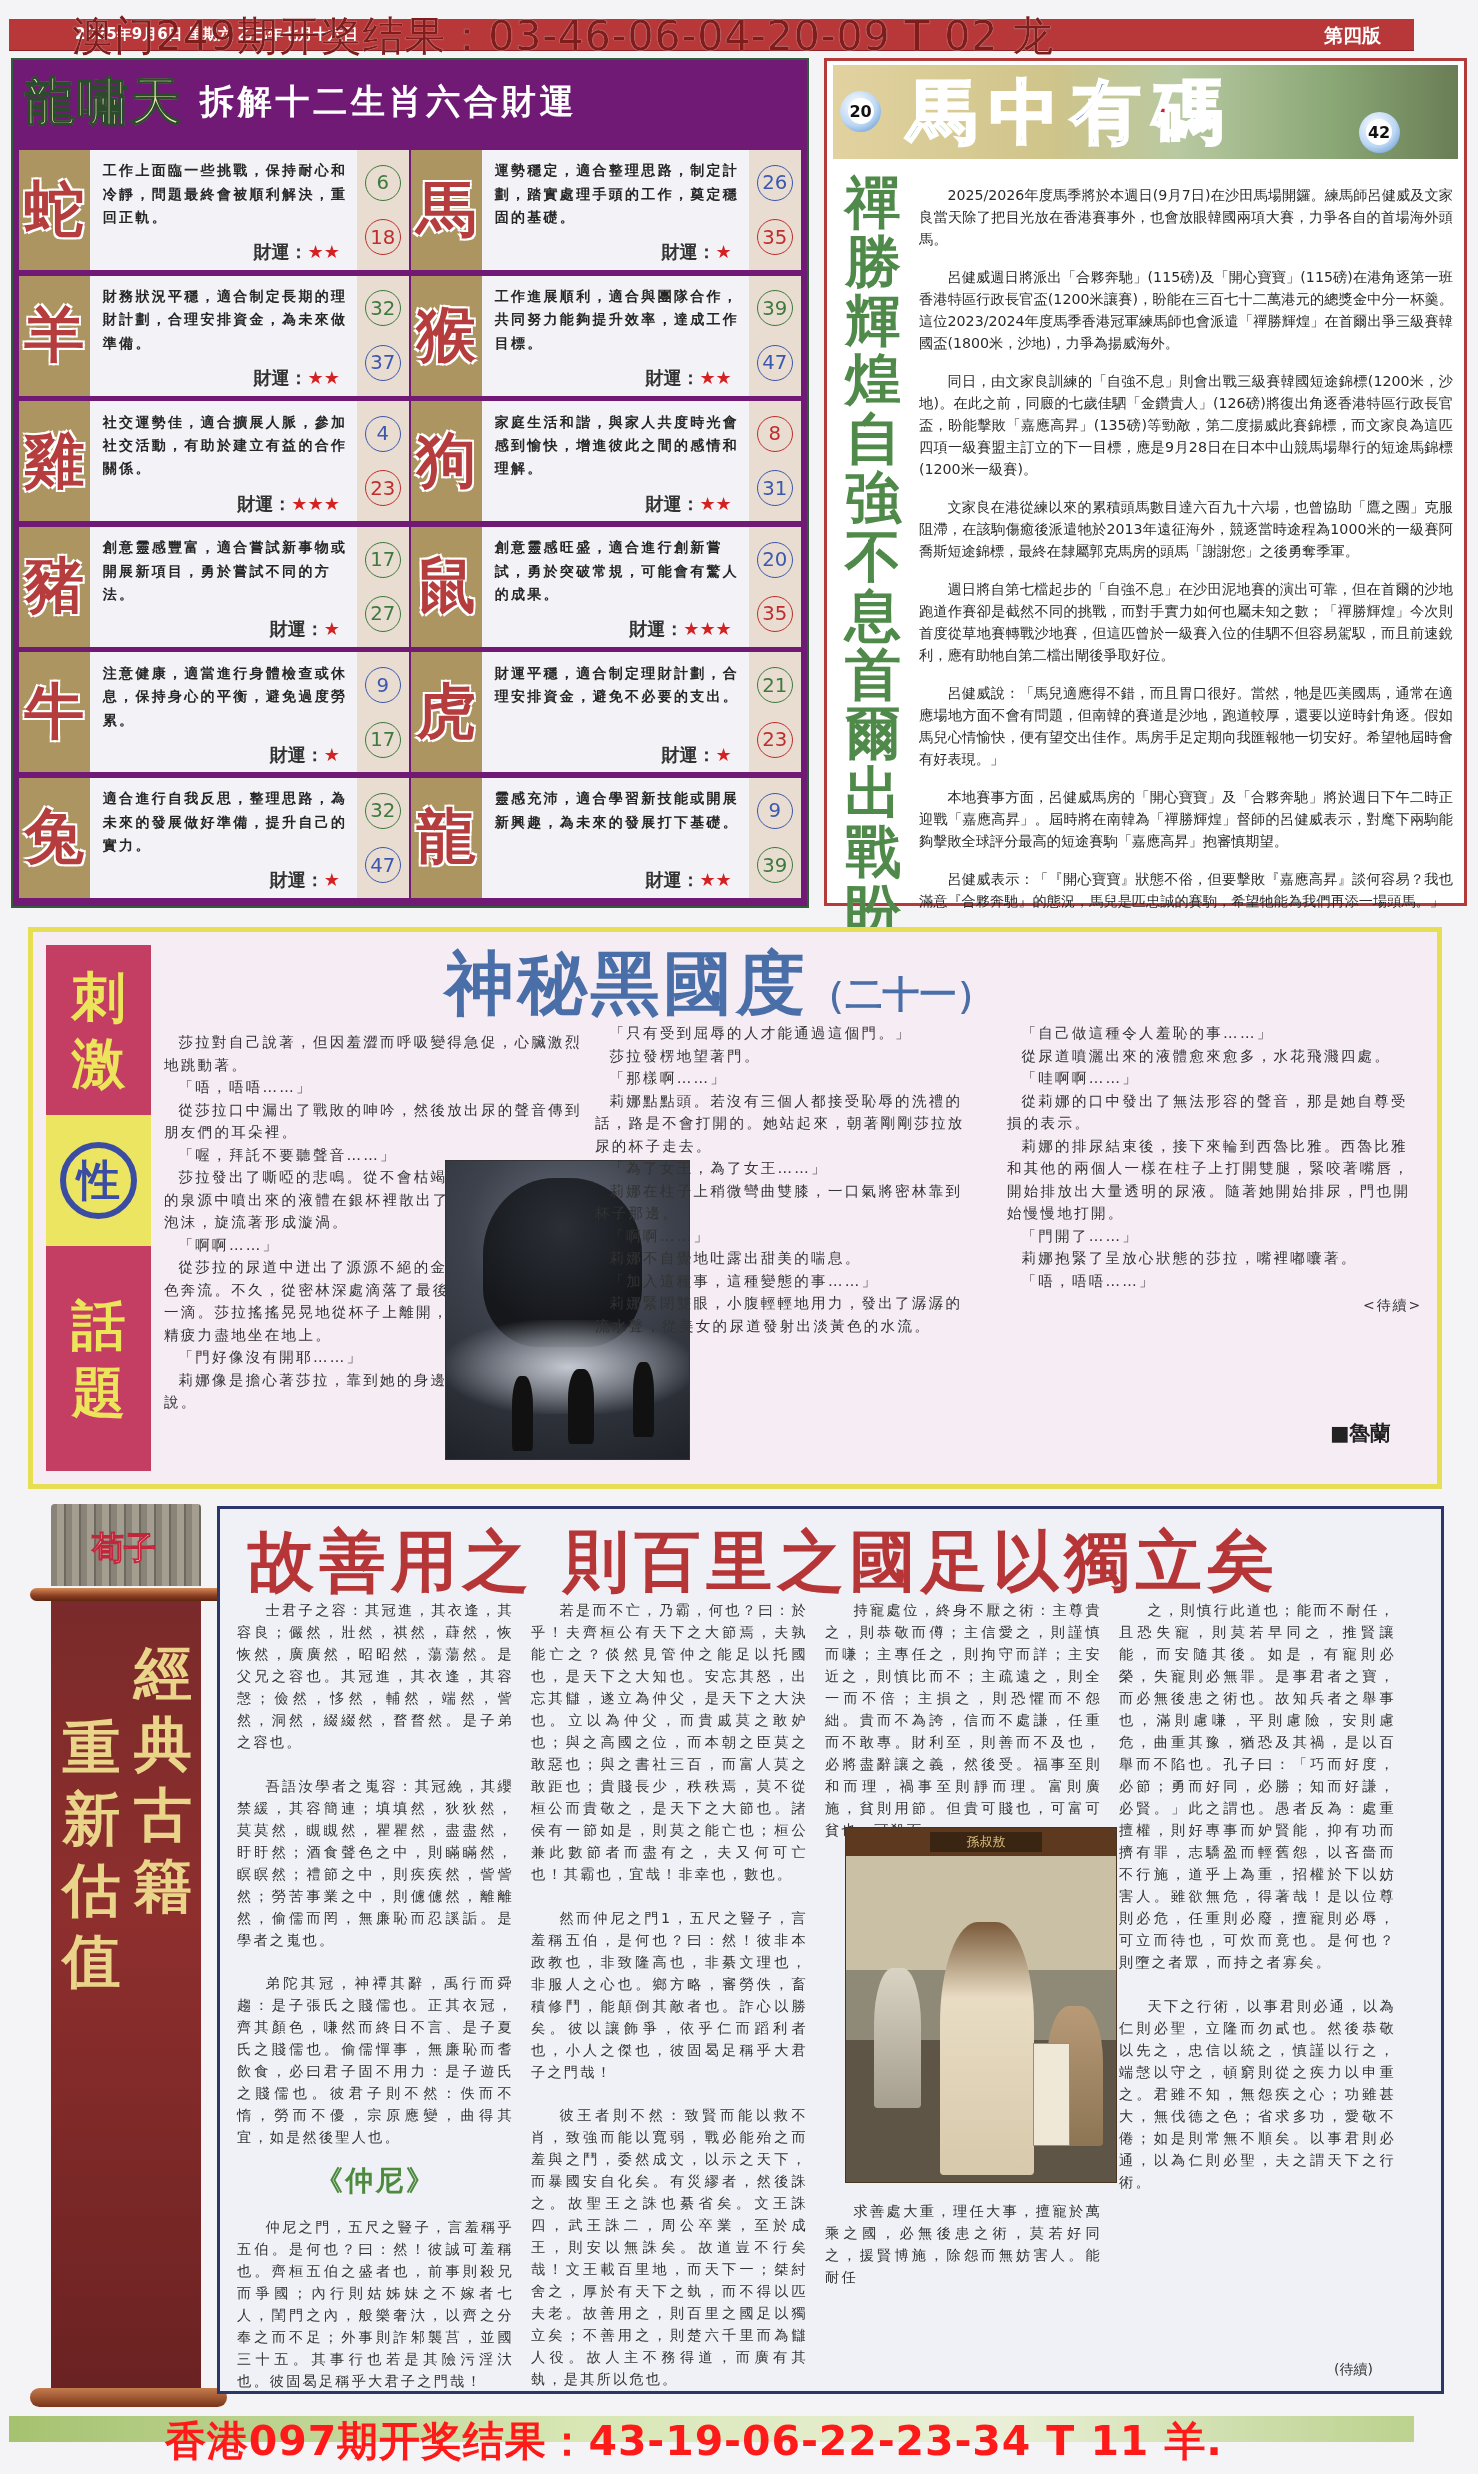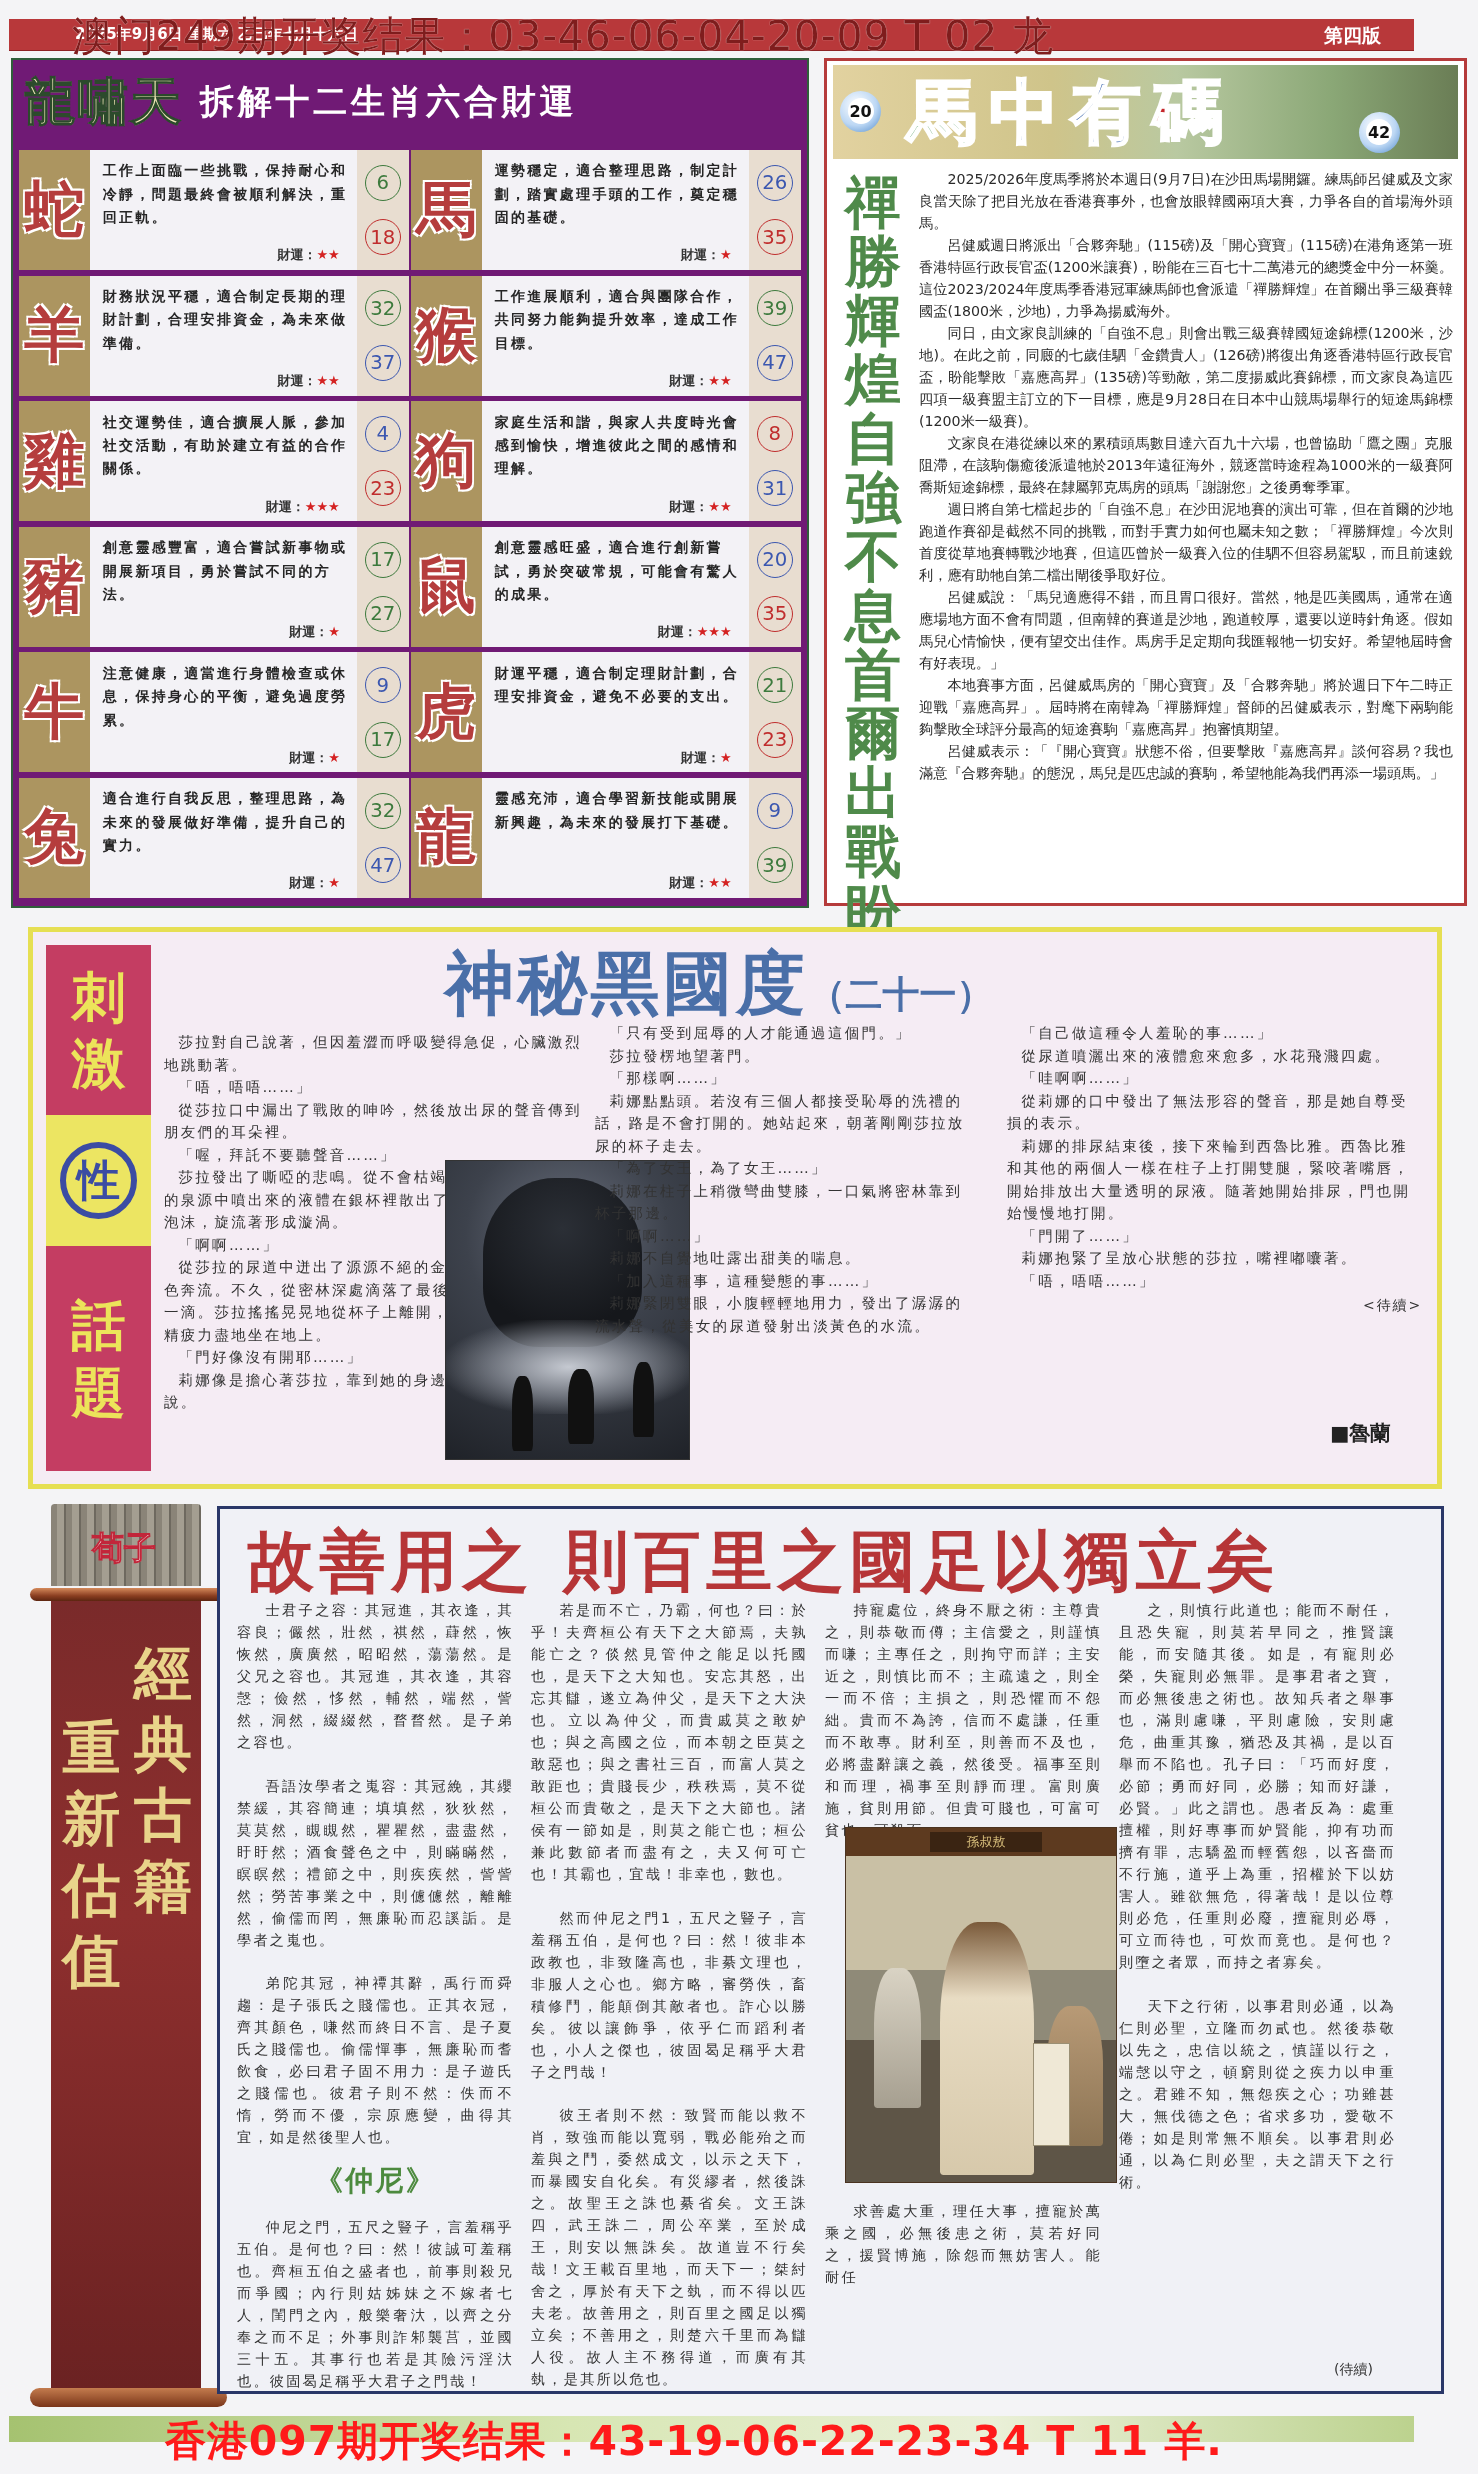--- a/index.html
+++ b/index.html
@@ -15,40 +15,40 @@
   
   .zodiac { position: absolute; left: 11.2px; top: 58px; width: 798px; height: 850px; background: #701a75; border: 2.8px solid #2f5f3a; }
   .zodiac-title { position: absolute; left: 11.2px; top: 9.4px; height: 66px; display: flex; align-items: center; }
   .zodiac-brand { font-size: 51px; font-weight: bold; color: #efe7b6; font-family: "DejaVu Serif", serif; letter-spacing: 1.9px; -webkit-text-stroke: 0.9px #2c4a2c; }
   .zodiac-sub { font-size: 34px; color: #fff; font-weight: bold; margin-left: 17px; letter-spacing: 3.7px; font-family: "DejaVu Serif", serif; }
   .zodiac-grid { position: absolute; left: 5.6px; top: 90px; width: 781px; display: grid; grid-template-columns: 390px 390px; column-gap: 1.9px; row-gap: 5.6px; }
   .zcard { display: flex; height: 120px; background: #3d7a4a; }
   .zchar { width: 71px; background: #ac9560; display: flex; align-items: center; justify-content: center; font-size: 60px; color: #b53d3d; font-family: "DejaVu Serif", serif; font-weight: bold; text-shadow: 1.9px 1.9px 0 #fff, -1.9px -1.9px 0 #fff, 1.9px -1.9px 0 #fff, -1.9px 1.9px 0 #fff; }
   .ztext { flex: 1; background: #f3f2f6; padding: 9.4px 9.4px 3.7px 13px; position: relative; }
   .ztext p { font-size: 14px; line-height: 23.4px; letter-spacing: 2.3px; font-weight: bold; color: #262626; }
-  .zluck { position: absolute; right: 17px; bottom: 5.6px; font-size: 13px; font-weight: bold; color: #333; }
+  .zluck { position: absolute; right: 17px; bottom: 5.6px; font-size: 18px; font-weight: bold; color: #333; }
   .zluck .stars { color: #d42222; }
   .znums { width: 52px; background: #e8ddd0; display: flex; flex-direction: column; align-items: center; justify-content: space-around; padding: 5.6px 0; }
   .znum { width: 36px; height: 36px; border-radius: 50%; border: 1.4px solid; display: flex; align-items: center; justify-content: center; font-size: 19.7px; background: transparent; }
   .c-green { color: #3d7a3d; border-color: #3d7a3d; }
   .c-red { color: #c02d2d; border-color: #c02d2d; }
   .c-blue { color: #3b57b0; border-color: #3b57b0; }
 
   
   .horse { position: absolute; left: 824px; top: 58px; width: 643px; height: 848px; background: #fff; border: 3.7px solid #b53b3b; }
   .horse-banner { position: absolute; left: 5.6px; top: 3.7px; width: 625px; height: 94px; background: linear-gradient(90deg, #e2d2a0 0%, #cfc48a 35%, #b9c9a1 55%, #8aa776 80%, #6a7d55 100%); }
   .horse-title { position: absolute; left: 75px; top: 1.9px; font-size: 69px; font-weight: bold; font-family: "DejaVu Serif", serif; letter-spacing: 13px; }
   .horse-title .h1 { color: #3e8e4e; -webkit-text-stroke: 2.8px #fff; }
   .horse-title .h2 { color: #2e5ca8; -webkit-text-stroke: 2.8px #fff; }
   .horse-title .h3 { color: #c5262b; -webkit-text-stroke: 2.8px #fff; }
   .ball { position: absolute; width: 41px; height: 41px; border-radius: 50%; background: radial-gradient(circle at 40% 35%, #fff 0%, #bcd7f4 55%, #4b87c8 100%); display: flex; align-items: center; justify-content: center; font-weight: bold; font-size: 16px; color: #111; }
   .ball .inner { width: 26px; height: 26px; background: #fff; border-radius: 50%; display: flex; align-items: center; justify-content: center; }
   .horse-vertical { position: absolute; left: 7.5px; top: 112px; width: 77px; font-size: 56px; line-height: 59px; color: #4f8a4a; font-family: "DejaVu Serif", serif; font-weight: bold; text-align: center; }
   .horse-body { position: absolute; left: 92px; top: 107px; width: 534px; font-size: 14.2px; line-height: 22px; color: #2a2a2a; text-align: justify; }
-  .horse-body p { text-indent: 2em; }
+  .horse-body p { text-indent: 2em; margin-top: 16px; }
 
   
   .story { position: absolute; left: 28px; top: 927px; width: 1414px; height: 562px; background: #f5ecf4; border: 5.6px solid #e6df53; }
   .story-side { position: absolute; left: 13px; top: 13px; width: 105px; height: 526px; }
   .story-side-top { width: 105px; height: 170px; background: #c43d62; color: #ece45a; font-size: 54px; font-weight: bold; font-family: "DejaVu Serif", serif; display: flex; flex-direction: column; align-items: center; justify-content: center; line-height: 66px; }
   .story-side-mid { width: 105px; height: 131px; background: #ece562; display: flex; align-items: center; justify-content: center; }
   .story-side-mid .circ { width: 77px; height: 77px; border: 6.6px solid #3b4ca3; border-radius: 50%; display: flex; align-items: center; justify-content: center; color: #3b4ca3; font-size: 43px; font-weight: bold; }
   .story-side-bot { width: 105px; height: 225px; background: #c43d62; color: #ece45a; font-size: 54px; font-weight: bold; font-family: "DejaVu Serif", serif; display: flex; flex-direction: column; align-items: center; justify-content: center; line-height: 67px; }
   .story-title { position: absolute; left: 412px; top: 5.6px; font-size: 69px; color: #4a6fa8; font-family: "DejaVu Serif", serif; font-weight: bold; letter-spacing: 3.7px; }
   .story-title .sub { font-size: 37px; letter-spacing: 0; }

